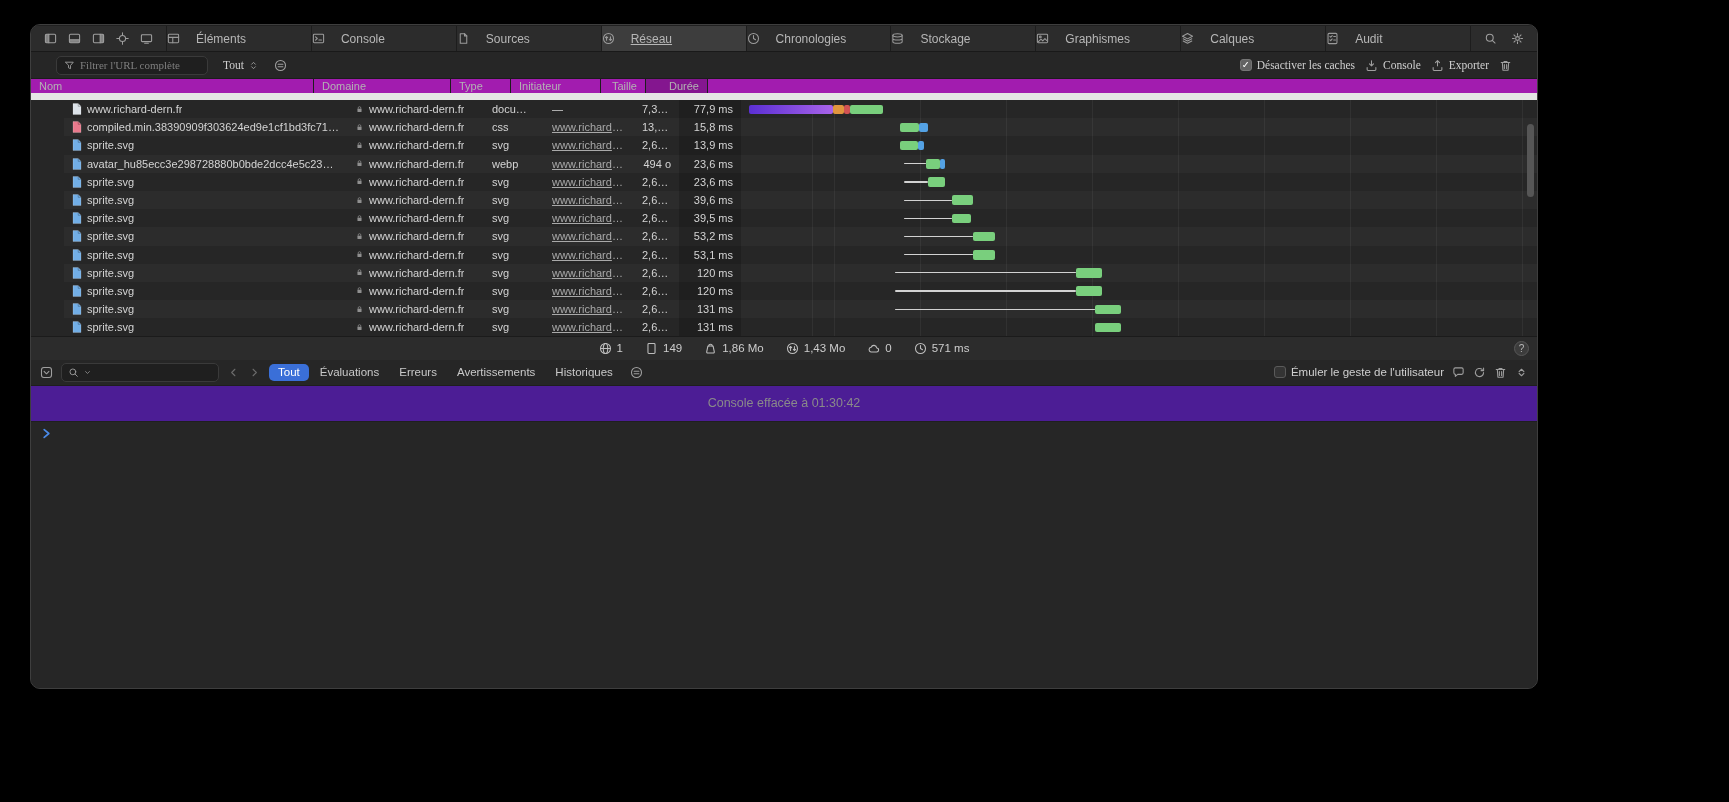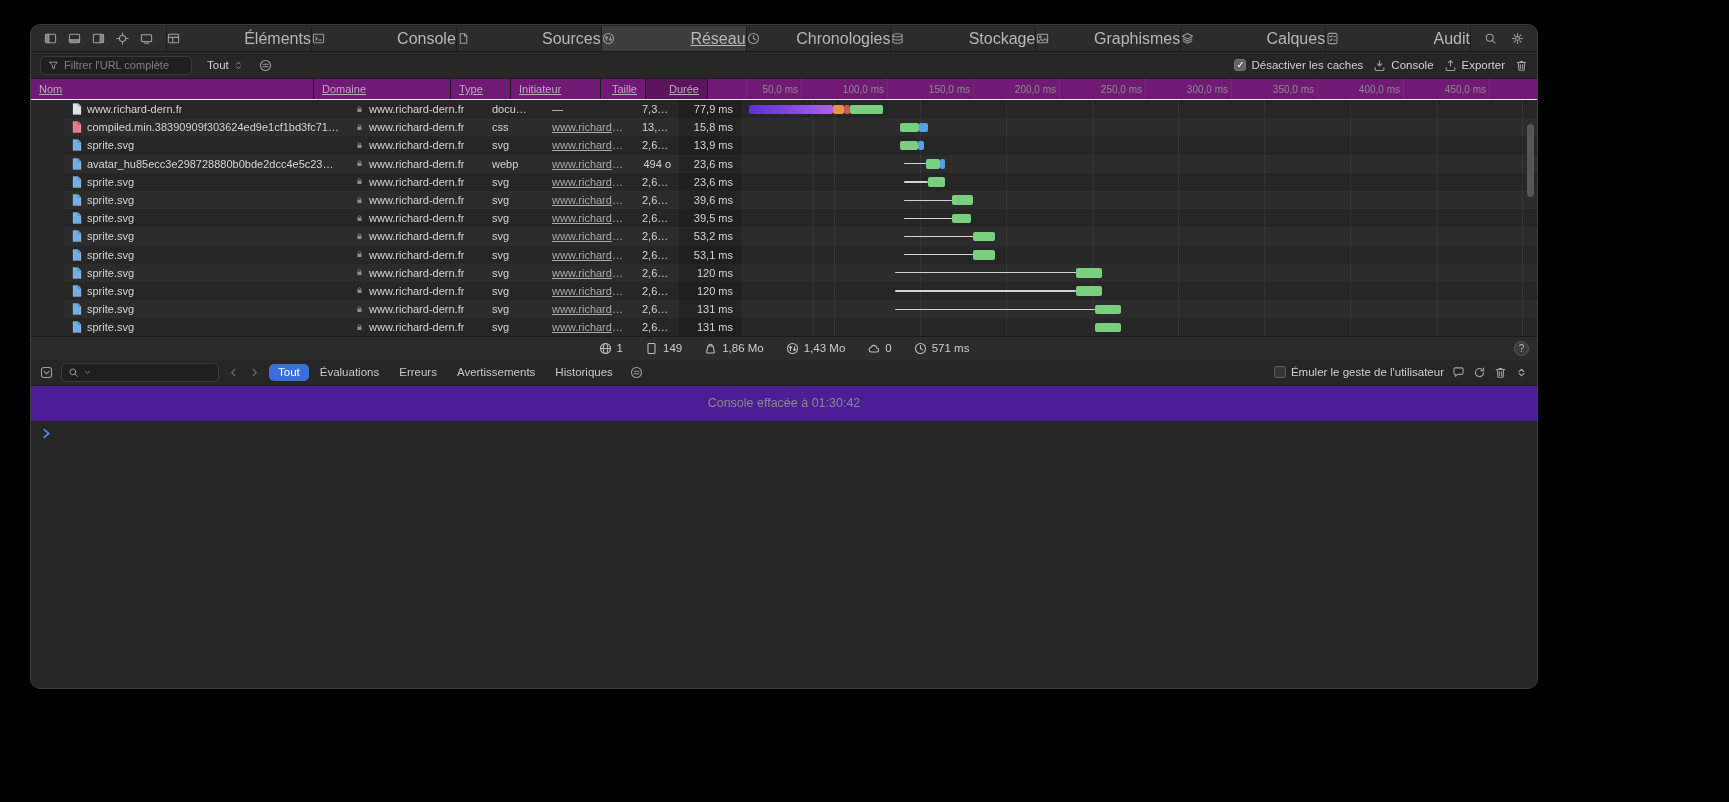--- a/index.html
+++ b/index.html
@@ -10,44 +10,44 @@
     display:flex; flex-direction:column; box-shadow:0 25px 70px rgba(0,0,0,.65); }
   
   .titlebar { flex:0 0 25px; background:#2c2c2c; position:relative; display:flex; align-items:center; }
   .lights { position:absolute; left:10px; top:6.5px; display:flex; gap:8px; }
   .light { width:12px; height:12px; border-radius:50%; background:#4c4c4c; border:1px solid #404040; }
   .title { flex:1; text-align:center; font-size:13px; font-weight:700; color:#9d9d9d; }
   
   .tabbar { flex:0 0 27px; background:#2c2c2c; border-top:1px solid #212121; border-bottom:1px solid #191919; display:flex; align-items:stretch; }
   .toolicons { display:flex; align-items:center; gap:11px; padding:0 13px; }
   .maintabs { flex:1; display:flex; align-items:stretch; }
-  .tab { flex:1; display:flex; align-items:center; justify-content:space-between; gap:6px;
-    font-size:16px; color:#b7b7b7; border-left:1px solid #1d1d1d; cursor:default; white-space:nowrap; }
+  .tab { flex:1; display:flex; align-items:center; justify-content:flex-start; gap:16px;
+    font-size:12px; color:#b7b7b7; border-left:1px solid #1d1d1d; cursor:default; white-space:nowrap; }
   .tab.active { background:#3d3d3d;text-decoration:underline; }
   .tabbar-right { display:flex; align-items:center; gap:14px; padding:0 13px; border-left:1px solid #1d1d1d; }
   .icn { display:inline-flex; color:#9f9f9f; flex:0 0 auto; }
   .icn svg, .ticon svg { display:block; }
   .sm svg { width:11px; height:11px; }
   .xs svg { width:9px; height:9px; }
   .ticon { display:inline-flex; color:#9a9a9a; }
   
-  .nettoolbar { flex:0 0 27px; background:#262626; display:flex; align-items:center; gap:10px; padding:0 9px; border-bottom:1px solid #1c1c1c; }
+  .nettoolbar { flex:0 0 27px; background:#262626; display:flex; align-items:center; gap:10px; padding:0 25px; border-bottom:1px solid #1c1c1c;font-family:Liberation Serif, serif; }
   .filterfield { display:flex; align-items:center; gap:5px; width:152px; height:19px;
     background:#1f1f1f; border:1px solid #3a3a3a; border-radius:5px; padding:0 7px; }
   .ph { font-size:11px; color:#7f7f7f; white-space:nowrap; }
   .dropdown { display:flex; align-items:center; gap:4px; font-size:11.5px; color:#d0d0d0; padding:1px 5px; }
   .spacer { flex:1; }
   .check { display:flex; align-items:center; gap:5px; font-size:11.5px; color:#d0d0d0; white-space:nowrap; }
   .checkbox { width:12px; height:12px; border-radius:3px; background:#636363; border:1px solid #757575;
     color:#fff; font-size:9.5px; line-height:10px; display:flex; align-items:center; justify-content:center; }
   .checkbox.empty { background:#343434; border:1px solid #5a5a5a; }
   .toolbtn { display:flex; align-items:center; gap:5px; font-size:11.5px; color:#d0d0d0; white-space:nowrap; }
   
   .table-area { flex:1; position:relative; background:#262626; display:flex; flex-direction:column; overflow:hidden; }
-  .thead { flex:0 0 21px; background:#701a75; border-bottom:1px solid #e5e5e5; display:flex; font-size:11px; color:#b3b3b3;text-decoration:underline; }
+  .thead { flex:0 0 21px; background:#a21caf; border-bottom:7px solid #e5e5e5; display:flex; font-size:11px; color:#b3b3b3; }
   .hc { display:flex; align-items:center; padding:0 8px; border-right:1px solid #1d1d1d; white-space:nowrap; overflow:hidden; }
   .w-name { width:283px; } .w-domain { width:137px; } .w-type { width:60px; } .w-init { width:90px; }
   .w-size { width:45px; justify-content:flex-end; }
   .w-dur { width:62px; justify-content:flex-end; background:rgba(0,0,0,.18); }
   .w-wf { flex:1; position:relative; border-right:none;
     background-image:repeating-linear-gradient(to right, rgba(255,255,255,.055) 0 1px, transparent 1px 86px);
     background-position:93px 0; }
   .tick { position:absolute; top:0; height:21px; line-height:21px; font-size:10px; color:#8b8b8b; text-align:right; width:60px; }
   .tbody { flex:1; font-size:11px; color:#d4d4d4; overflow:hidden;padding-left:33px; }
   .row { height:18.2px; display:flex; align-items:stretch; background:#262626; }
@@ -280,31 +280,20 @@
   </div>
 
   <div class="table-area">
     <div class="thead" id="thead">
         <div class="hc w-name">Nom</div>
         <div class="hc w-domain">Domaine</div>
         <div class="hc w-type">Type</div>
         <div class="hc w-init">Initiateur</div>
         <div class="hc w-size">Taille</div>
         <div class="hc w-dur">Durée</div>
-        <div class="hc w-wf">
-          <div class="tick" style="left: 30px;">50,0 ms</div>
-          <div class="tick" style="left: 116px;">100,0 ms</div>
-          <div class="tick" style="left: 202px;">150,0 ms</div>
-          <div class="tick" style="left: 288px;">200,0 ms</div>
-          <div class="tick" style="left: 374px;">250,0 ms</div>
-          <div class="tick" style="left: 460px;">300,0 ms</div>
-          <div class="tick" style="left: 546px;">350,0 ms</div>
-          <div class="tick" style="left: 632px;">400,0 ms</div>
-          <div class="tick" style="left: 718px;">450,0 ms</div>
-        </div>
       </div>
     <div class="tbody" id="tbody">
         <div class="row">
           <div class="c w-name">
             <span class="ficon">
               <svg width="10" height="12" viewBox="0 0 10 12">
                 <path d="M1 .5h5.2L9 3.3V11.5H1z" fill="#dde3ea" stroke="rgba(255,255,255,.3)" stroke-width=".6"></path>
                 <path d="M6.2 .5v2.8H9" fill="none" stroke="rgba(0,0,0,.4)" stroke-width=".6"></path>
               </svg>
             </span>

